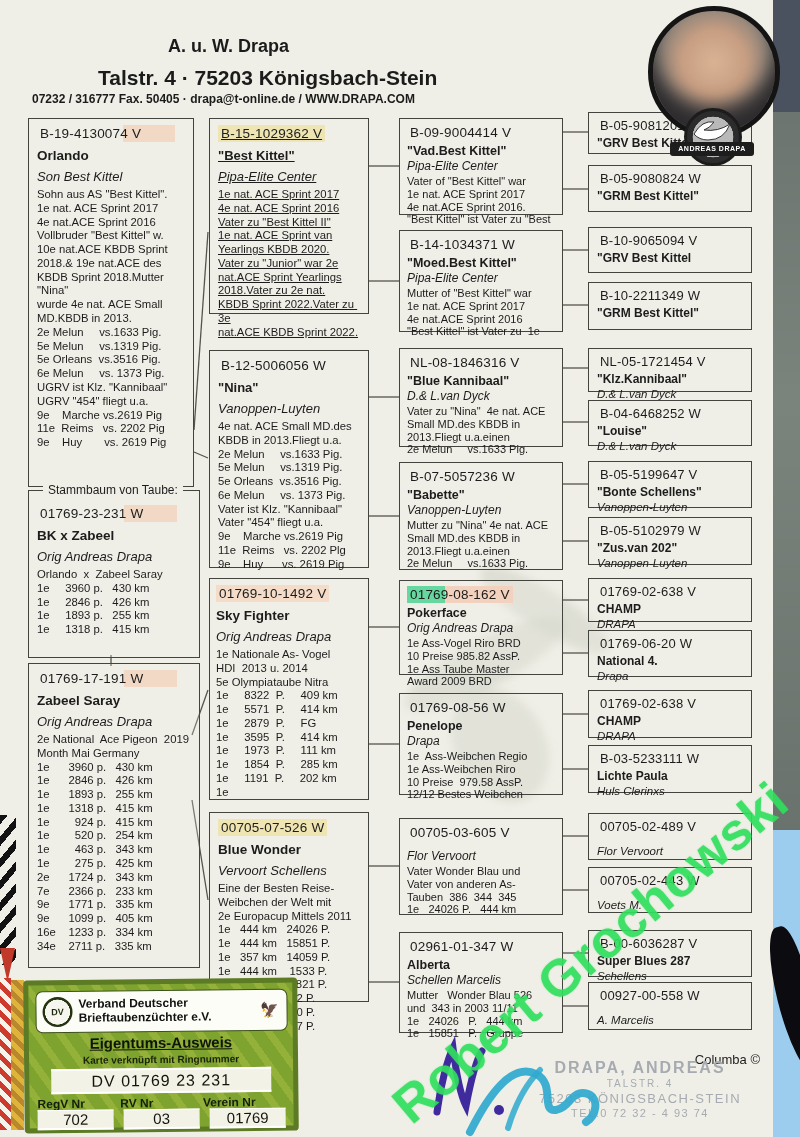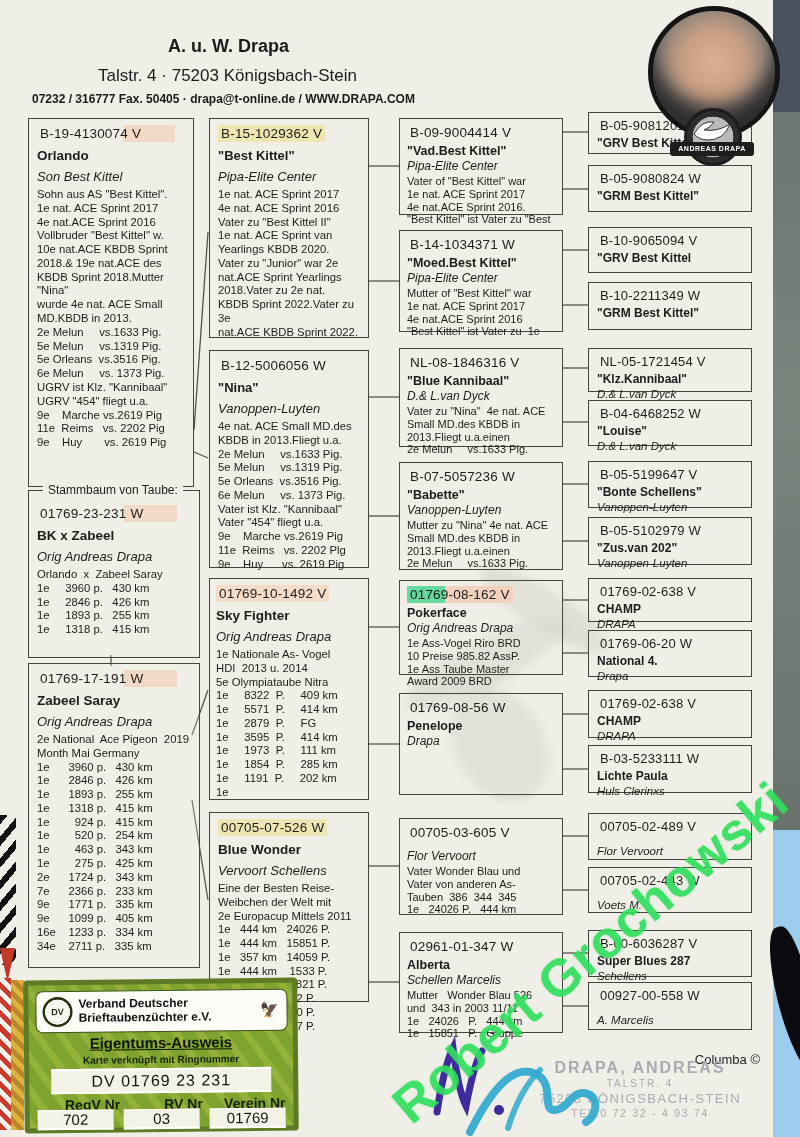--- a/index.html
+++ b/index.html
@@ -6,21 +6,21 @@
   body{font-family:"Liberation Sans","DejaVu Sans",sans-serif;background:#d8d8d4;}
   #page{position:relative;width:800px;height:1137px;overflow:hidden;background:#f0efe7;}
   
   .scan-strip{position:absolute;right:0;top:0;width:27px;height:1137px;z-index:1;}
   .strip-top{position:absolute;top:0;left:0;width:27px;height:112px;background:#49525e;}
   .strip-mid{position:absolute;top:112px;left:0;width:27px;height:718px;background:linear-gradient(180deg,#6c756f,#7a837c 40%,#69726c);}
   .strip-bot{position:absolute;top:830px;left:0;width:27px;height:307px;background:#9ccdee;}
   .strip-blob{position:absolute;top:925px;right:-12px;width:34px;height:150px;background:#0b0b10;border-radius:50% 40% 45% 55%;transform:rotate(-14deg);}
   
   .hdr-owner{position:absolute;left:168px;top:36px;font-size:18px;font-weight:bold;color:#1b1b1b;z-index:2;}
-  .hdr-addr{position:absolute;left:98px;top:66px;font-size:17px;font-weight:normal;color:#1b1b1b;z-index:2;}
+  .hdr-addr{position:absolute;left:98px;top:66px;font-size:21px;font-weight:bold;color:#1b1b1b;z-index:2;}
   .hdr-contact{position:absolute;left:32px;top:92px;font-size:12px;font-weight:bold;color:#1b1b1b;z-index:2;}
   
   .photo{position:absolute;left:648px;top:6px;width:122px;height:122px;border-radius:50%;border:5px solid #141414;z-index:6;
          background:radial-gradient(circle at 50% 42%,#d9b294 0%,#c79e82 34%,#8d837a 60%,#514e49 100%);box-shadow:inset 0 -26px 18px rgba(20,20,25,.75);}
   .badge{position:absolute;left:670px;top:108px;width:84px;height:64px;z-index:7;}
   .badge-circle{position:absolute;left:14px;top:0;width:52px;height:52px;border-radius:50%;background:radial-gradient(circle,#b9b9b9 55%,#2c2c2c 56%);border:3px solid #1c1c1c;}
   .badge-banner{position:absolute;left:0;top:34px;width:84px;height:14px;background:#1d1d1d;border-radius:3px;color:#fff;
                 font-size:7px;font-weight:bold;text-align:center;line-height:14px;letter-spacing:.5px;}
   .dove{position:absolute;left:20px;top:6px;}
   
@@ -64,21 +64,21 @@
              display:flex;align-items:center;}
   .emblem{width:30px;height:30px;border-radius:50%;background:radial-gradient(circle,#f6f6ee 58%,#263311 60%);margin:0 6px 0 6px;
           display:flex;align-items:center;justify-content:center;font-size:9px;font-weight:bold;color:#1d2b0c;}
   .card-org{font-size:12px;font-weight:bold;color:#111;line-height:1.15;flex:1;}
   .card-bird{font-size:15px;margin-right:8px;color:#222;}
   .card-title{position:absolute;left:0;top:50px;width:100%;text-align:center;font-size:15px;font-weight:bold;color:#101408;text-decoration:underline;}
   .card-sub{position:absolute;left:0;top:70px;width:100%;text-align:center;font-size:10px;font-weight:bold;color:#1a2408;}
   .card-ring{position:absolute;left:22px;top:84px;width:220px;height:21px;background:#f3f2e6;border-top:2px solid #fff;border-bottom:2px solid #fff;
              text-align:center;font-size:16px;letter-spacing:1px;color:#15150f;line-height:21px;}
   .card-labels{position:absolute;left:8px;top:112px;width:248px;display:flex;}
-  .card-labels div{flex:1;text-align:right;font-size:14px;font-weight:bold;color:#14200a;}
+  .card-labels div{flex:1;text-align:left;font-size:12px;font-weight:bold;color:#14200a;}
   .card-values{position:absolute;left:8px;top:125px;width:248px;display:flex;gap:10px;}
   .card-values div{flex:1;text-align:center;font-size:15px;background:#f3f2e6;border-bottom:2px solid #fff;border-top:1px solid #fff;color:#15150f;}
   
   .stamp{position:absolute;left:470px;top:1058px;width:340px;text-align:center;color:#a6abb2;z-index:4;line-height:1.25;}
   .stamp .s1{font-size:16px;font-weight:bold;letter-spacing:2px;}
   .stamp .s2{font-size:10px;letter-spacing:2px;}
   .stamp .s3{font-size:13px;letter-spacing:1.5px;}
   .stamp .s4{font-size:11px;letter-spacing:1.5px;}
   .columba{position:absolute;left:640px;top:1052px;width:120px;text-align:right;font-size:13px;color:#1c1c1c;z-index:4;}
   
@@ -207,21 +207,21 @@
 1e        463 p.   343 km
 1e        275 p.   425 km
 2e      1724 p.   343 km
 7e      2366 p.   233 km
 9e      1771 p.   335 km
 9e      1099 p.   405 km
 16e    1233 p.   334 km
 34e    2711 p.   335 km</div>
   </div>
 
-  <div class="pbox" style="left:209px;top:118px;width:160px;height:220px;">
+  <div class="pbox" style="left:209px;top:118px;width:160px;height:196px;text-decoration:underline;">
     <div class="ring"><span class="hl-yellow">B-15-1029362 V</span></div>
     <div class="pname q">"Best Kittel"</div>
     <div class="psub">Pipa-Elite Center</div>
     <div class="body">1e nat. ACE Sprint 2017
 4e nat. ACE Sprint 2016
 Vater zu "Best Kittel II"
 1e nat. ACE Sprint van
 Yearlings KBDB 2020.
 Vater zu "Junior" war 2e
 nat.ACE Sprint Yearlings
@@ -328,20 +328,24 @@
     <div class="body">1e Ass-Vogel Riro BRD
 10 Preise 985.82 AssP.
 1e Ass Taube Master
 Award 2009 BRD</div>
   </div>
 
   <div class="pbox tight" style="left:399px;top:693px;width:164px;height:102px;">
     <div class="ring"><span>01769-08-56 W</span></div>
     <div class="pname">Penelope</div>
     <div class="psub">Drapa</div>
+    <div class="body">1e  Ass-Weibchen Regio
+1e Ass-Weibchen Riro
+10 Preise  979.58 AssP.
+12/12 Bestes Weibchen</div>
   </div>
 
   <div class="pbox tight" style="left:399px;top:818px;width:164px;height:97px;">
     <div class="ring"><span>00705-03-605 V</span></div>
     <div class="pname" style="min-height:4px;"></div>
     <div class="psub">Flor Vervoort</div>
     <div class="body">Vater Wonder Blau und
 Vater von anderen As-
 Tauben  386  344  345
 1e   24026 P.   444 km</div>

